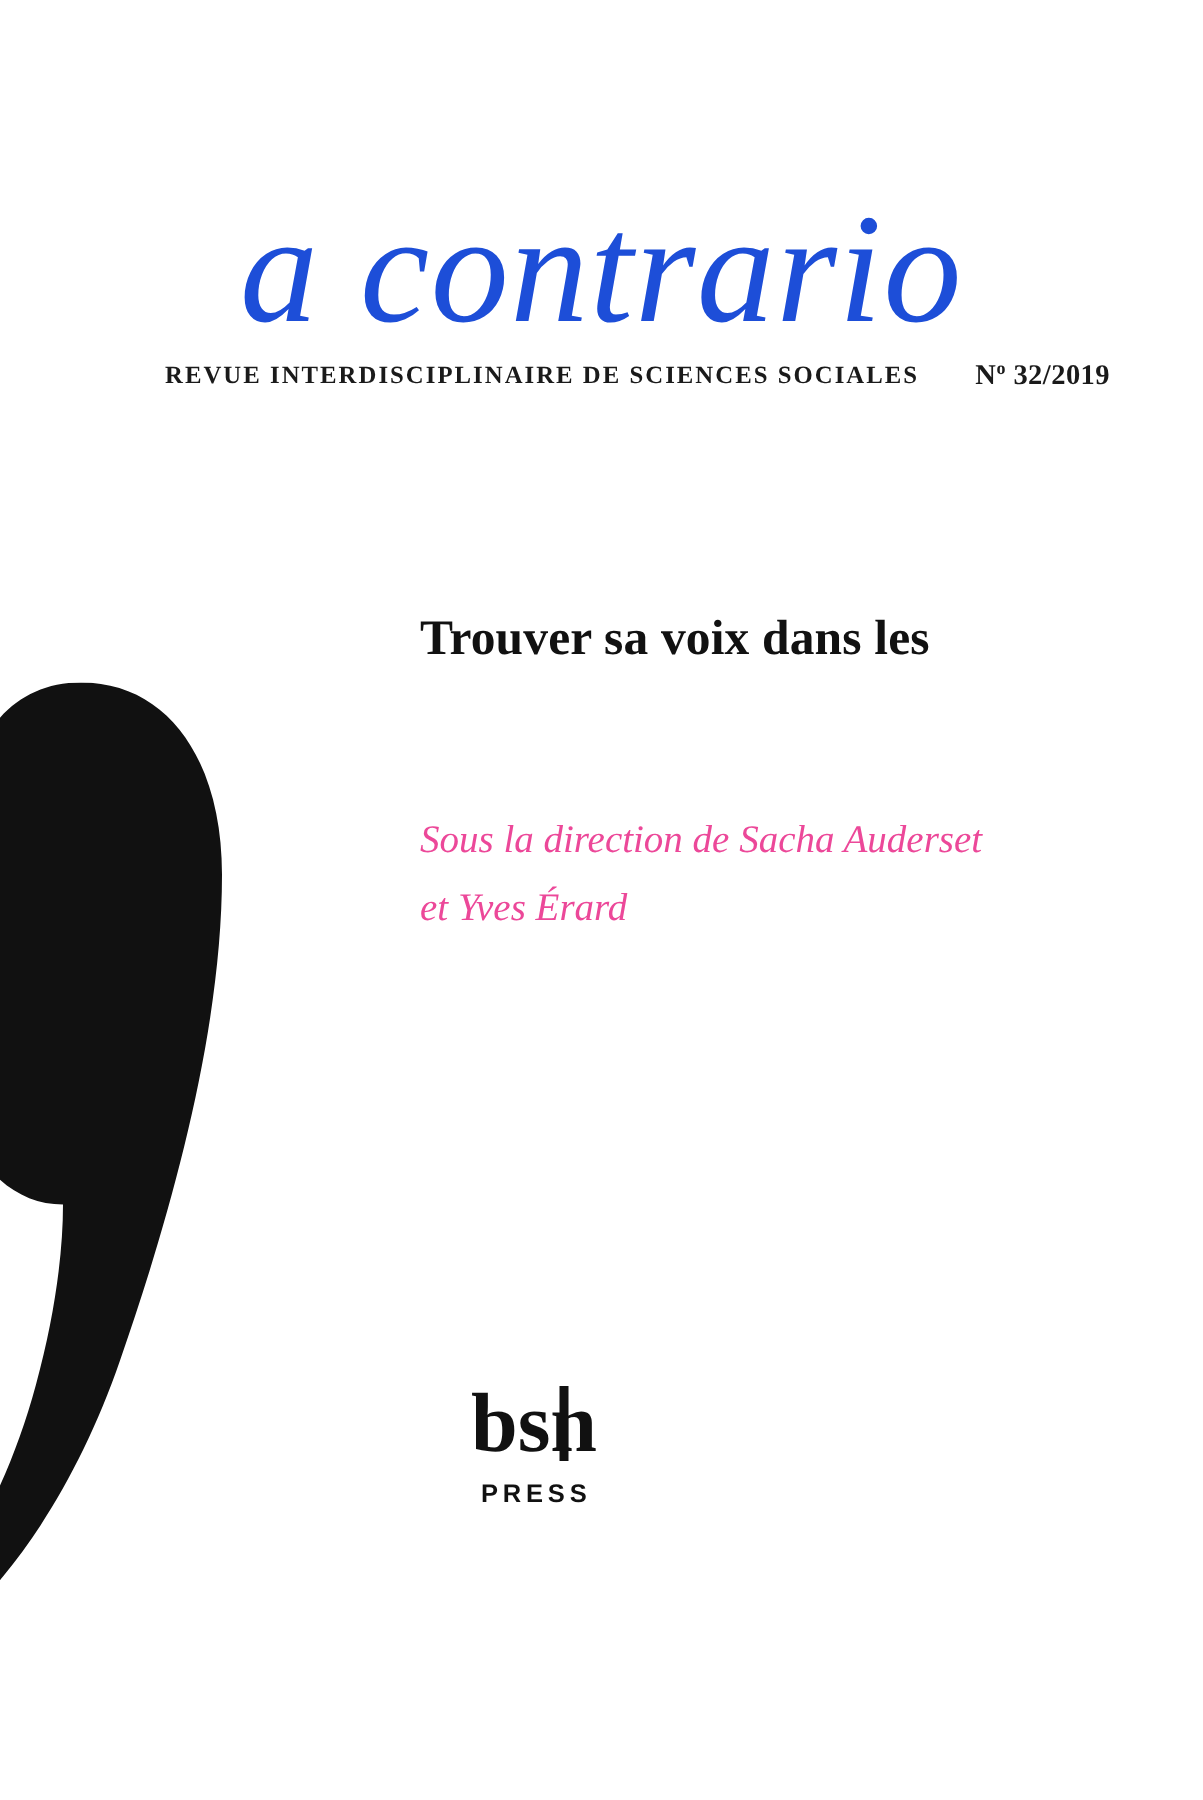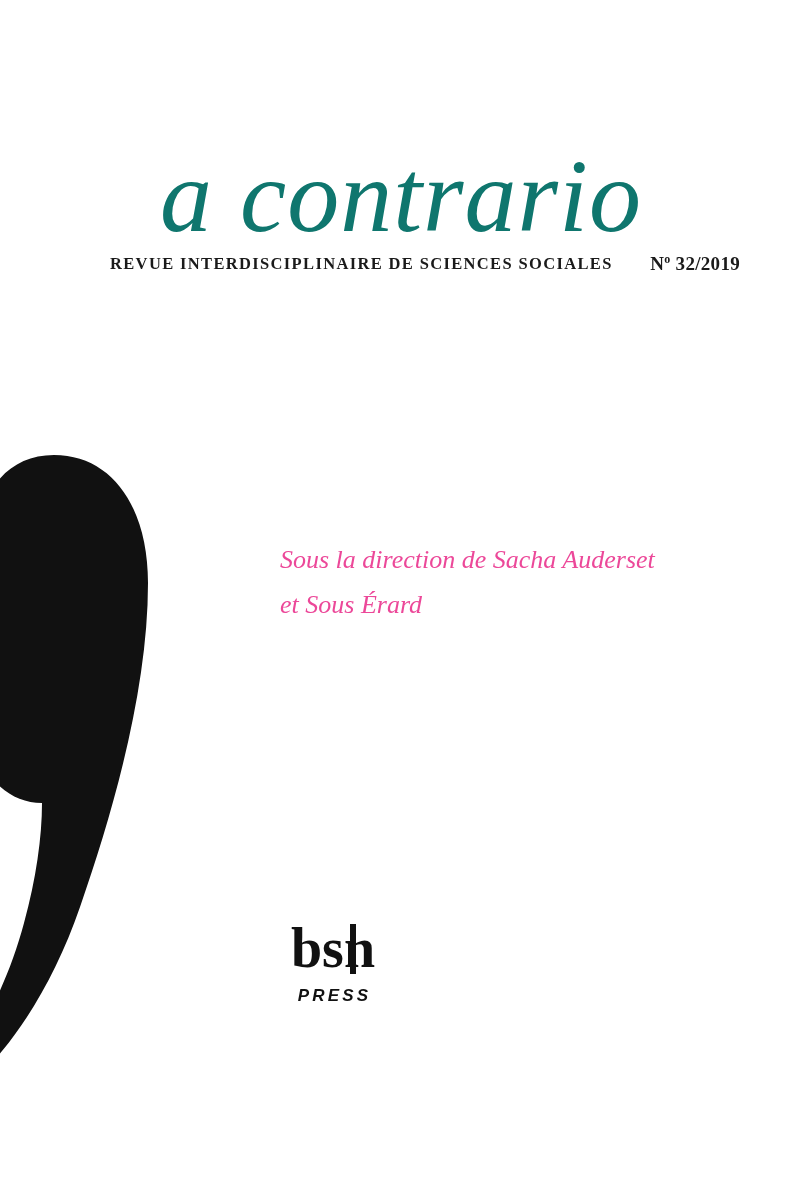--- a/index.html
+++ b/index.html
@@ -33,32 +33,32 @@
     position: absolute;
     left: 0;
     right: 0;
     top: 128px;
     text-align: center;
   }
   .journal-title {
     font-family: "Liberation Serif", serif;
     font-style: italic;
     font-weight: 400;
-    color: #0f766e;
+    color: #1d4ed8;
     font-size: 104px;
     line-height: 1.0;
     letter-spacing: 1px;
-    margin: 16px;
+    margin: 0;
     padding: 0;
   }
   .subline {
     position: absolute;
     left: 0;
     right: 0;
-    top: 254px;
+    top: 240px;
     height: 26px;
   }
   .subtitle {
     position: absolute;
     left: 110px;
     top: 0;
     width: 500px;
     text-align: center;
     font-family: "Liberation Serif", serif;
     font-weight: 700;
@@ -113,40 +113,39 @@
     font-style: italic;
     font-weight: 400;
     font-size: 26px;
     line-height: 1.72;
     color: #ec4899;
   }
 
   
   .publisher {
     position: absolute;
-    left: 273px;
+    left: 296px;
     top: 918px;
     width: 120px;
     text-align: center;
   }
   .publisher-mark {
     display: block;
     margin: 0 auto;
   }
   .publisher-name {
     display: block;
     margin-top: 6px;
     font-family: "Liberation Sans", sans-serif;
     font-weight: 700;
     font-size: 17px;
     letter-spacing: 3.2px;
     color: #111111;
     text-align: center;
     padding-left: 3px;
-    font-style: italic;
   }
 </style>
 </head>
 <body>
 
 <div class="cover">
 
   <div class="comma-mark">
     <svg viewBox="0 0 200 640" width="200" height="640" aria-hidden="true">
       <path d="M92 0
@@ -168,25 +167,26 @@
   </div>
 
   <div class="subline">
     <div class="subtitle">REVUE INTERDISCIPLINAIRE DE SCIENCES SOCIALES</div>
     <div class="issue">
       <span>N</span><span class="sup">o</span><span> 32/2019</span>
     </div>
   </div>
 
   <div class="dossier">
+    <p class="dossier-title">Trouver sa voix dans les</p>
   </div>
 
   <div class="editors">
     <p class="editors-line">Sous la direction de Sacha Auderset</p>
-    <p class="editors-line">et Sous Érard</p>
+    <p class="editors-line">et Yves Érard</p>
   </div>
 
   <div class="publisher">
     <svg class="publisher-mark" width="110" height="62" viewBox="0 0 110 62" aria-hidden="true">
       <text x="55" y="49" text-anchor="middle" font-family="Liberation Serif, serif" font-weight="700" font-size="56" fill="#111111">bsn</text>
       <rect x="72" y="6" width="6" height="50" fill="#111111"></rect>
     </svg>
     <span class="publisher-name">PRESS</span>
   </div>
 

